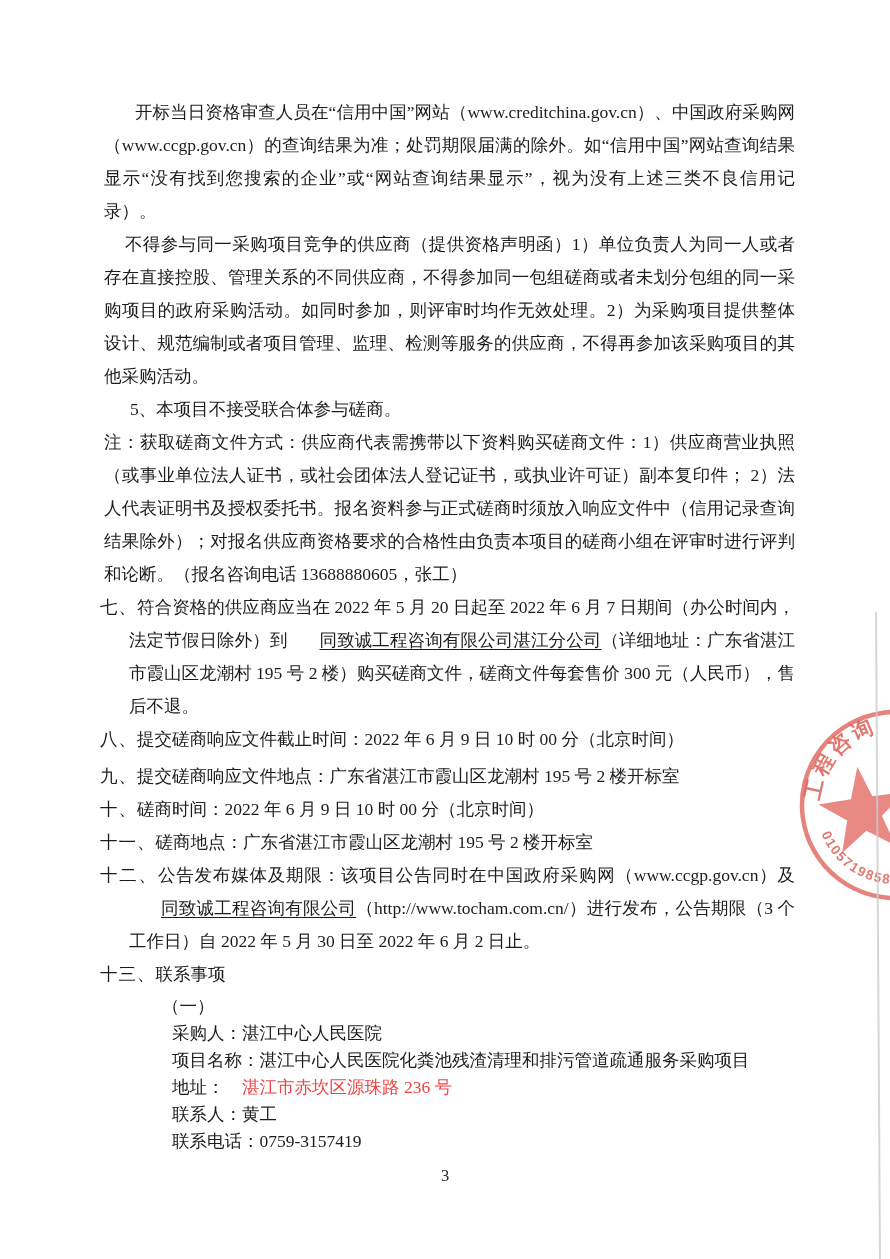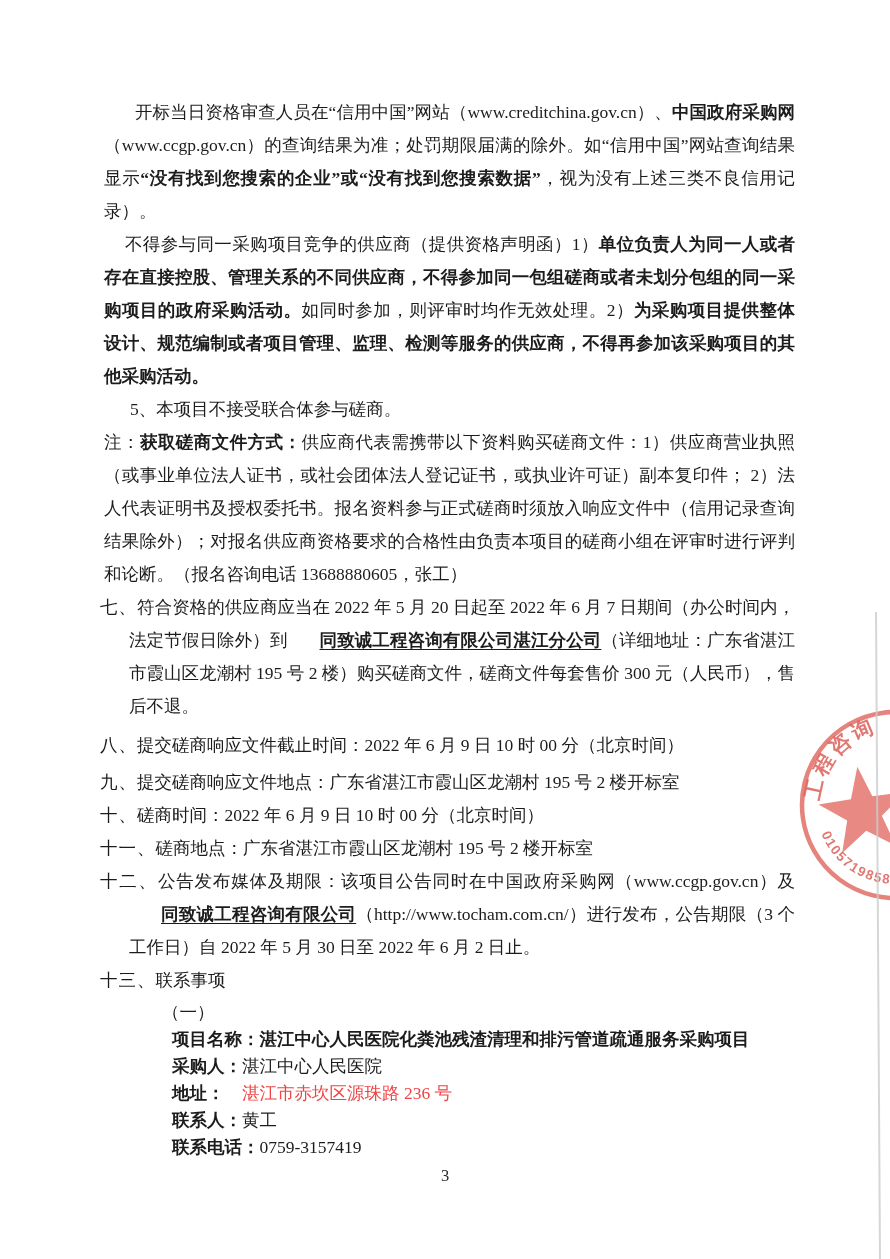--- a/index.html
+++ b/index.html
@@ -13,25 +13,25 @@
     position:absolute; left:104px; top:96px; width:691px;
     font-size:17.5px; line-height:33px; text-align:justify;
   }
   .blk { margin:0; }
   .p-first { text-indent:31px; }
   .p-sub   { padding-left:26px; text-align:left; }
   .p-hang2 { text-indent:21px; }
   .p-note  { }
   .item    { padding-left:29px; text-indent:-29px; margin-left:-4px; }
   .item .label { letter-spacing:1px; }
-  .mt6 { margin-top:6px; }
+  .mt6 { }
   .mt4 { margin-top:4px;font-family:Liberation Serif, serif; }
   .p-paren   { padding-left:58px; line-height:27px; margin-top:2px; text-align:left; }
   .p-contact { padding-left:68px; line-height:27px; text-align:left; }
-  .run.b { font-weight:bold; }
+  .run.b { font-weight:normal; }
   .run.u { text-decoration:underline; text-underline-offset:3px;margin-left:32px; }
   .run.faint { color:#ef4444; }
   .page-num {
     position:absolute; left:0; top:1166px; width:890px;
     text-align:center; font-size:16.5px; color:#2a2a2a;
   }
   .stamp {
     position:absolute; left:745px; top:688px; width:190px; height:240px;
     mix-blend-mode:multiply; opacity:.92;
   }
@@ -39,34 +39,34 @@
     position:absolute; left:877px; top:612px; width:1.5px; height:647px;
     background:#cccccc; transform:rotate(-0.35deg); opacity:.8;
   }
 </style>
 </head>
 <body>
 
 <div class="page">
 
   <div class="doc">
-      <div class="blk para p-first"><span class="run">开标当日资格审查人员在“信用中国”网站（www.creditchina.gov.cn）、</span><span class="run b">中国政府采购网</span><span class="run">（www.ccgp.gov.cn）的查询结果为准；处罚期限届满的除外。如“信用中国”网站查询结果显示</span><span class="run b">“没有找到您搜索的企业”或“没有找到您搜索数据”</span><span class="run">，视为没有上述三类不良信用记录）。</span></div>
+      <div class="blk para p-first"><span class="run">开标当日资格审查人员在“信用中国”网站（www.creditchina.gov.cn）、</span><span class="run b">中国政府采购网</span><span class="run">（www.ccgp.gov.cn）的查询结果为准；处罚期限届满的除外。如“信用中国”网站查询结果显示</span><span class="run b">“没有找到您搜索的企业”或“网站查询结果显示”</span><span class="run">，视为没有上述三类不良信用记录）。</span></div>
       <div class="blk para p-hang2"><span class="run">不得参与同一采购项目竞争的供应商（提供资格声明函）1）</span><span class="run b">单位负责人为同一人或者存在直接控股、管理关系的不同供应商，不得参加同一包组磋商或者未划分包组的同一采购项目的政府采购活动。</span><span class="run">如同时参加，则评审时均作无效处理。2）</span><span class="run b">为采购项目提供整体设计、规范编制或者项目管理、监理、检测等服务的供应商，不得再参加该采购项目的其他采购活动。</span></div>
       <div class="blk para p-sub"><span class="run">5、本项目不接受联合体参与磋商。</span></div>
       <div class="blk para p-note"><span class="run">注：</span><span class="run b">获取磋商文件方式：</span><span class="run">供应商代表需携带以下资料购买磋商文件：1）供应商营业执照（或事业单位法人证书，或社会团体法人登记证书，或执业许可证）副本复印件； 2）法人代表证明书及授权委托书。报名资料参与正式磋商时须放入响应文件中（信用记录查询结果除外）；对报名供应商资格要求的合格性由负责本项目的磋商小组在评审时进行评判和论断。（报名咨询电话 13688880605，张工）</span></div>
       <div class="blk item"><span class="label">七、</span><span class="run">符合资格的供应商应当在 2022 年 5 月 20 日起至 2022 年 6 月 7 日期间（办公时间内，法定节假日除外）到</span><span class="run b u">同致诚工程咨询有限公司湛江分公司</span><span class="run">（详细地址：广东省湛江市霞山区龙潮村 195 号 2 楼）购买磋商文件，磋商文件每套售价 300 元（人民币），售后不退。</span></div>
       <div class="blk item mt6"><span class="label">八、</span><span class="run">提交磋商响应文件截止时间：2022 年 6 月 9 日 10 时 00 分（北京时间）</span></div>
       <div class="blk item mt4"><span class="label">九、</span><span class="run">提交磋商响应文件地点：广东省湛江市霞山区龙潮村 195 号 2 楼开标室</span></div>
       <div class="blk item"><span class="label">十、</span><span class="run">磋商时间：2022 年 6 月 9 日 10 时 00 分（北京时间）</span></div>
       <div class="blk item"><span class="label">十一、</span><span class="run">磋商地点：广东省湛江市霞山区龙潮村 195 号 2 楼开标室</span></div>
       <div class="blk item"><span class="label">十二、</span><span class="run">公告发布媒体及期限：该项目公告同时在中国政府采购网（www.ccgp.gov.cn）及</span><span class="run b u">同致诚工程咨询有限公司</span><span class="run">（http://www.tocham.com.cn/）进行发布，公告期限（3 个工作日）自 2022 年 5 月 30 日至 2022 年 6 月 2 日止。</span></div>
       <div class="blk item"><span class="label">十三、</span><span class="run">联系事项</span></div>
       <div class="blk para p-paren"><span class="run">（一）</span></div>
+      <div class="blk para p-contact"><span class="run b">采购人：</span><span class="run">湛江中心人民医院</span></div>
       <div class="blk para p-contact"><span class="run b">项目名称：</span><span class="run b">湛江中心人民医院化粪池残渣清理和排污管道疏通服务采购项目</span></div>
-      <div class="blk para p-contact"><span class="run b">采购人：</span><span class="run">湛江中心人民医院</span></div>
       <div class="blk para p-contact"><span class="run b">地址：</span><span class="run faint">　湛江市赤坎区源珠路 236 号</span></div>
       <div class="blk para p-contact"><span class="run b">联系人：</span><span class="run">黄工</span></div>
       <div class="blk para p-contact"><span class="run b">联系电话：</span><span class="run">0759-3157419</span></div>
     </div>
 
   <div class="page-num">3</div>
 
   <svg class="stamp" width="190" height="240" viewBox="0 0 190 240" xmlns="http://www.w3.org/2000/svg">
     <g transform="rotate(-8 150 117)" fill="none">
       <circle cx="150" cy="117" r="93" stroke="#dc574e" stroke-width="4.5" opacity="0.8"></circle>

